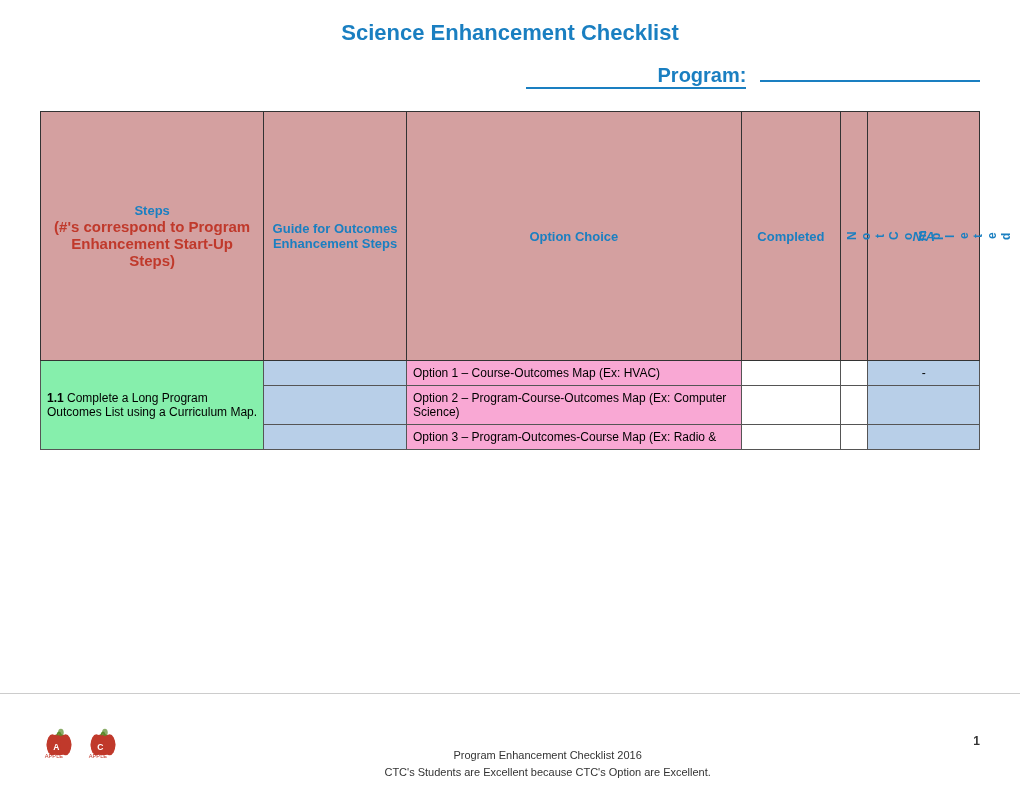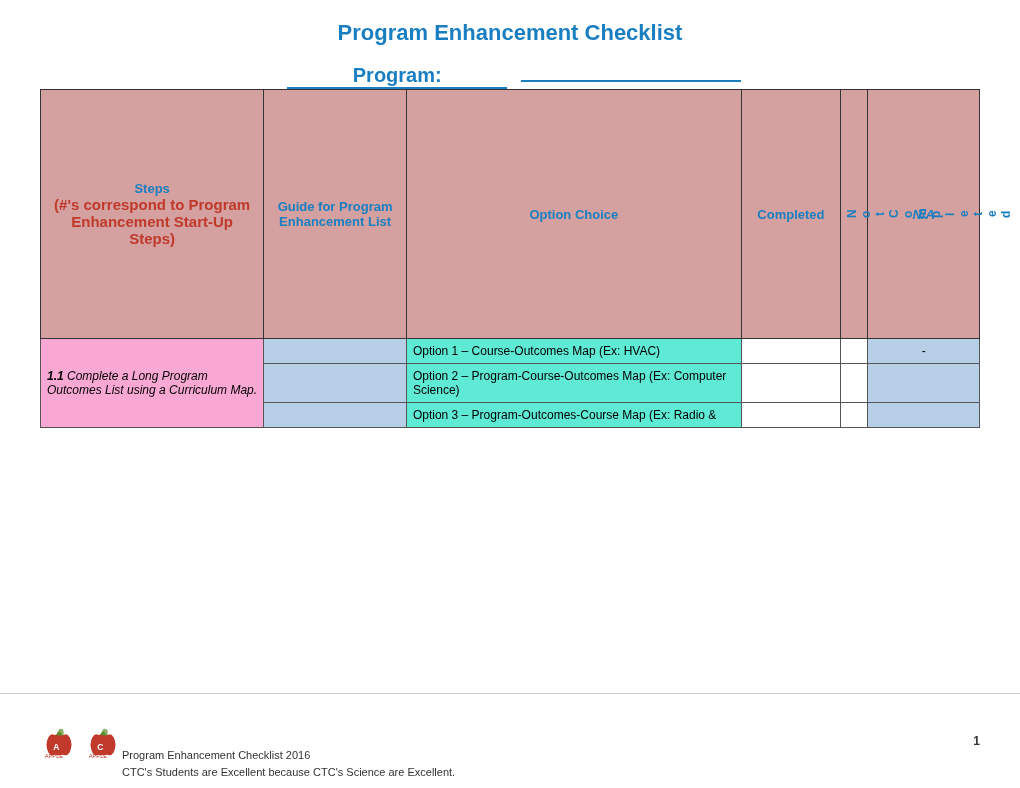--- a/index.html
+++ b/index.html
@@ -23,24 +23,25 @@
     .main-title {
       text-align: center;
       color: #1a7fc1;
       font-size: 22px;
       font-weight: bold;
       margin-bottom: 18px;
       font-family: 'Comic Sans MS', cursive, Arial, sans-serif;
     }
 
     .program-line {
-      text-align: center;
+      text-align: right;
       color: #1a7fc1;
       font-size: 20px;
       font-weight: bold;
+      margin-bottom: 22px;
       font-family: 'Comic Sans MS', cursive, Arial, sans-serif;
     }
 
     .program-line span {
       border-bottom: 2px solid #1a7fc1;
       display: inline-block;
       width: 220px;
       margin-left: 8px;
     }
 
@@ -126,32 +127,31 @@
     
     .data-row td {
       border: 1px solid #555;
       vertical-align: top;
       font-size: 12px;
       color: #000;
       padding: 5px 6px;
     }
 
     .steps-cell {
-      background: #f9a8d4;
+      background: #86efac;
       font-size: 12px;
       vertical-align: middle !important;
-      font-style: italic;
     }
 
     .guide-cell {
       background: #b8cfe8;
     }
 
     .option-cell {
-      background: #5eead4;
+      background: #f9a8d4;
       font-size: 12px;
     }
 
     .completed-cell {
       background: #fff;
     }
 
     .notcompleted-cell {
       background: #fff;
     }
@@ -180,20 +180,21 @@
     }
 
     .footer-logos {
       display: flex;
       gap: 6px;
       align-items: center;
     }
 
     .footer-text {
       flex: 1;
+      text-align: center;
       font-size: 11px;
       color: #333;
       line-height: 1.5;
       margin-top: 45px;
     }
 
     .footer-page {
       font-size: 12px;
       color: #333;
       font-weight: bold;
@@ -203,21 +204,21 @@
     .apple-svg {
       width: 38px;
       height: 38px;
     }
   </style>
 </head>
 <body>
 
 <div class="page">
 
-  <h1 class="main-title">Program Enhancement Checklist</h1>
+  <h1 class="main-title">Science Enhancement Checklist</h1>
 
   <div class="program-line">
     <span>Program:</span>
     <span></span>
   </div>
 
   <table>
     <colgroup>
       <col class="col-steps">
       <col class="col-guide">
@@ -226,21 +227,21 @@
       <col class="col-notcompleted">
       <col class="col-na">
     </colgroup>
     <tbody>
 
       <tr class="header-row">
         <td class="header-steps">
           <div class="main-label">Steps</div>
           <div class="sub-label">(#'s correspond to Program Enhancement Start-Up Steps)</div>
         </td>
-        <td class="header-guide">Guide for Program Enhancement List</td>
+        <td class="header-guide">Guide for Outcomes Enhancement Steps</td>
         <td class="header-option">Option Choice</td>
         <td class="header-completed">Completed</td>
         <td style="background:#d4a0a0; border:1px solid #333; padding:4px 2px;">
           <div class="header-notcompleted">
             N<br>o<br>t<br>C<br>o<br>m<br>p<br>l<br>e<br>t<br>e<br>d
           </div>
         </td>
         <td class="header-na">N/A</td>
       </tr>
 
@@ -298,18 +299,18 @@
         <ellipse cx="13" cy="24" rx="6" ry="11" fill="#c0392b"></ellipse>
         <ellipse cx="27" cy="24" rx="6" ry="11" fill="#c0392b"></ellipse>
         <path d="M18 14 Q20 8 22 14" stroke="#5a8a2a" stroke-width="2" fill="none"></path>
         <ellipse cx="22" cy="11" rx="3" ry="4" fill="#5a8a2a" opacity="0.7"></ellipse>
         <text x="14" y="29" font-size="9" font-weight="bold" fill="#fff" font-family="Arial">C</text>
         <text x="5" y="38" font-size="6" fill="#c0392b" font-family="Arial">APPLE</text>
       </svg>
     </div>
     <div class="footer-text">
       <div>Program Enhancement Checklist  2016</div>
-      <div>CTC's Students are Excellent because CTC's Science are Excellent.</div>
+      <div>CTC's Students are Excellent because CTC's Option are Excellent.</div>
     </div>
     <div class="footer-page">1</div>
   </div>
 
 </div>
 
 </body></html>

